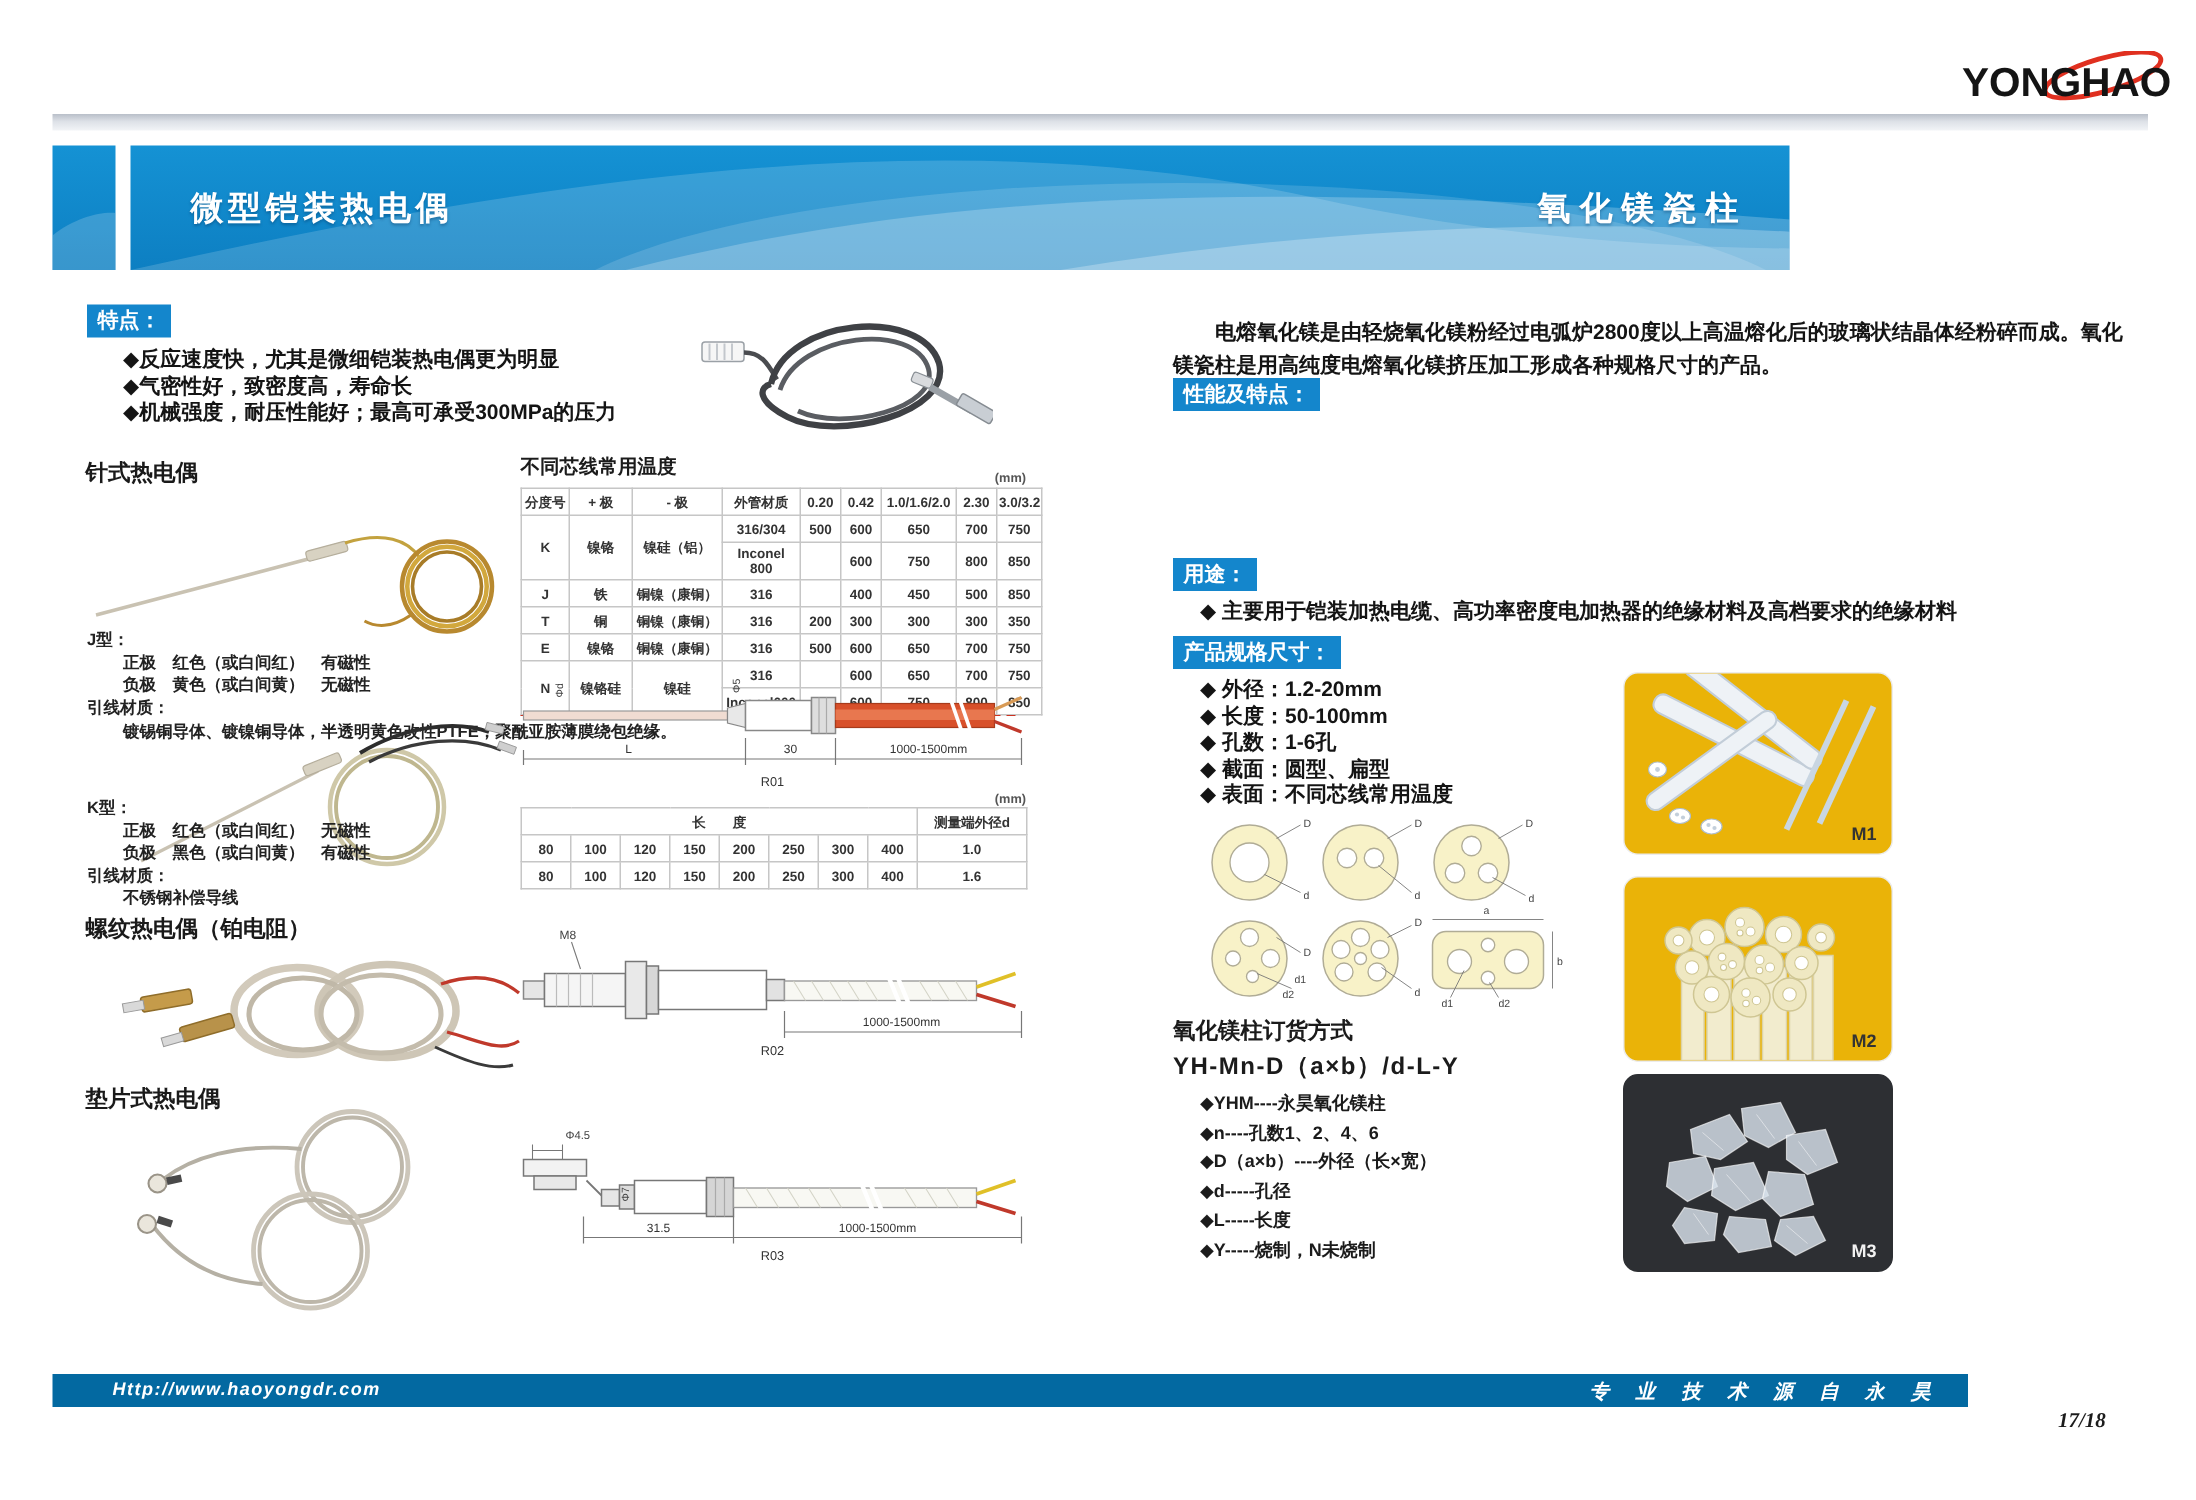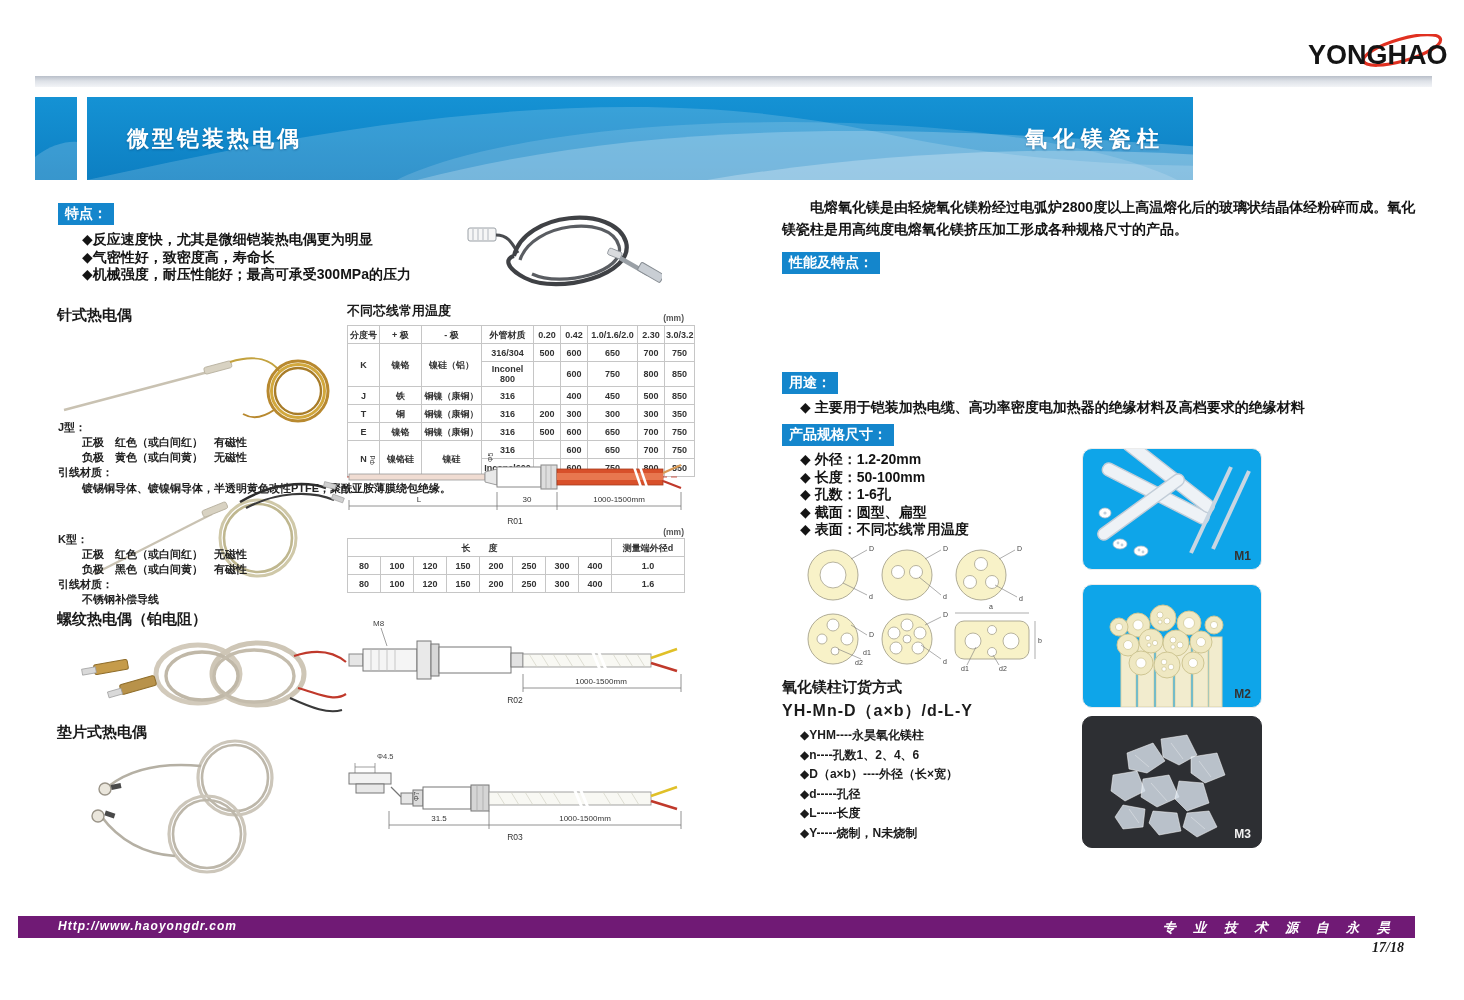--- a/index.html
+++ b/index.html
@@ -24,30 +24,30 @@
   .small-blk{font-size:11px;font-weight:700;line-height:15px;color:#222;}
   .small-blk .ind{padding-left:24px;}
   .intro{font-size:14px;font-weight:700;line-height:22px;text-indent:2em;color:#141414;}
   
   table.t{border-collapse:collapse;table-layout:fixed;background:#fff;}
   table.t th,table.t td{border:1px solid #c6c6c6;font-size:9px;text-align:center;padding:2px 1px;line-height:10px;color:#333;height:13px;}
   table.t th{font-weight:700;}
   table.t td{font-weight:600;}
   .unit{font-size:8.5px;color:#555;font-weight:600;}
   
-  .pcard{position:absolute;left:1082px;width:178px;border-radius:10px;background:#0ea5e9;border:1px solid #ececec;overflow:hidden;}
+  .pcard{position:absolute;left:1082px;width:178px;border-radius:10px;background:#eab308;border:1px solid #ececec;overflow:hidden;}
   .pcard .plabel{position:absolute;right:10px;bottom:6px;font-size:12px;font-weight:700;color:#333;}
   .pcard.dark{background:#2d2f33;border-color:#2d2f33;}
   .pcard.dark .plabel{color:#f2f2f2;}
   
   .ord-title{font-size:15px;font-weight:700;}
   .ord-formula{font-size:16px;font-weight:700;letter-spacing:1px;margin-top:4px;}
   .ord-items div{font-size:12px;font-weight:700;line-height:19.5px;padding-left:18px;}
   
-  .footer-bar{position:absolute;left:18px;top:916px;width:1397px;height:22px;background:#701a75;}
+  .footer-bar{position:absolute;left:35px;top:916px;width:1277px;height:22px;background:#0369a1;}
   .f-url{position:absolute;left:40px;top:3px;color:#fff;font-size:12px;font-weight:700;font-style:italic;letter-spacing:1px;}
   .f-slogan{position:absolute;right:18px;top:3px;color:#fff;font-size:13px;font-weight:700;font-style:italic;letter-spacing:7px;}
   .pageno{position:absolute;left:1372px;top:940px;font-family:"Liberation Serif",serif;font-style:italic;font-weight:700;font-size:14px;color:#1c1c1c;}
   svg text{font-family:"Liberation Sans",sans-serif;}
 </style>
 </head>
 <body>
 
 <div class="page">
 
@@ -406,21 +406,21 @@
     <path d="M306,56 L332,64" stroke="#c0392b" stroke-width="2.6" fill="none"></path>
     <line x1="44" y1="66" x2="44" y2="84" stroke="#777" stroke-width="0.8"></line>
     <line x1="144" y1="66" x2="144" y2="84" stroke="#777" stroke-width="0.8"></line>
     <line x1="336" y1="66" x2="336" y2="84" stroke="#777" stroke-width="0.8"></line>
     <line x1="44" y1="80" x2="336" y2="80" stroke="#777" stroke-width="0.8"></line>
     <text x="94" y="76" font-size="8" fill="#333" text-anchor="middle">31.5</text>
     <text x="240" y="76" font-size="8" fill="#333" text-anchor="middle">1000-1500mm</text>
     <text x="170" y="95" font-size="8.5" fill="#333" text-anchor="middle">R03</text>
   </svg>
 
-  <div class="intro abs" style="left:782px;top:196px;width:642px;">电熔氧化镁是由轻烧氧化镁粉经过电弧炉2800度以上高温熔化后的玻璃状结晶体经粉碎而成。氧化镁瓷柱是用高纯度电熔氧化镁挤压加工形成各种规格尺寸的产品。</div>
+  <div class="intro abs" style="left:782px;top:210px;width:642px;">电熔氧化镁是由轻烧氧化镁粉经过电弧炉2800度以上高温熔化后的玻璃状结晶体经粉碎而成。氧化镁瓷柱是用高纯度电熔氧化镁挤压加工形成各种规格尺寸的产品。</div>
 
   <span class="badge abs" style="left:782px;top:252px;">性能及特点：</span>
 
   <span class="badge abs" style="left:782px;top:372px;">用途：</span>
   <div class="blist abs" style="left:800px;top:399px;width:620px;">
       <div>◆ 主要用于铠装加热电缆、高功率密度电加热器的绝缘材料及高档要求的绝缘材料</div>
     </div>
 
   <span class="badge abs" style="left:782px;top:424px;">产品规格尺寸：</span>
   <div class="blist abs" style="left:800px;top:451px;" style2="">

